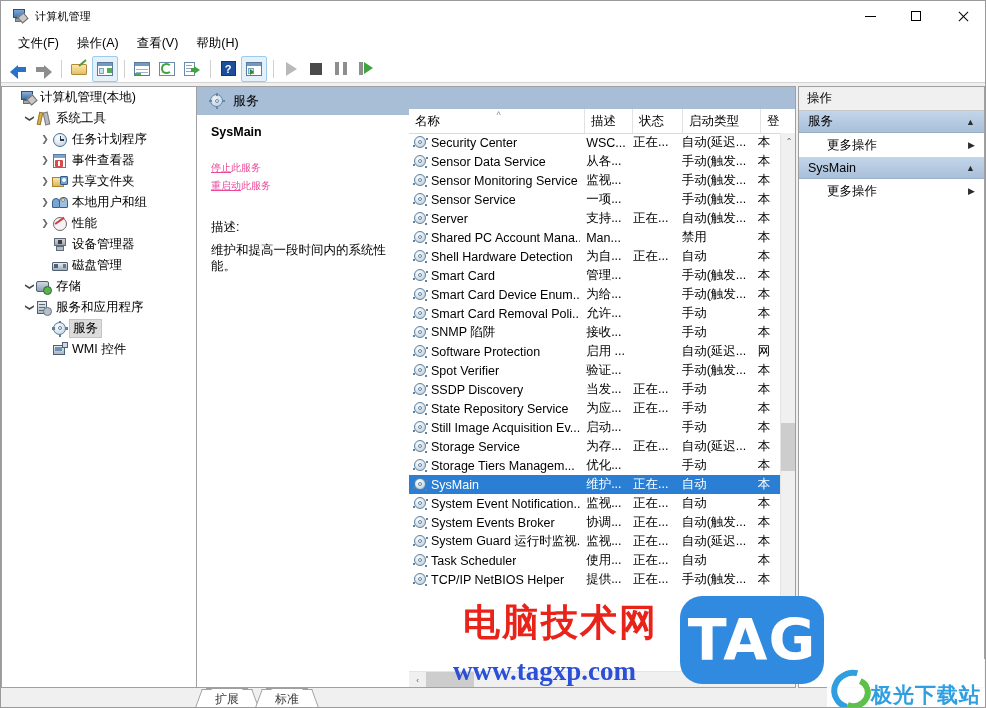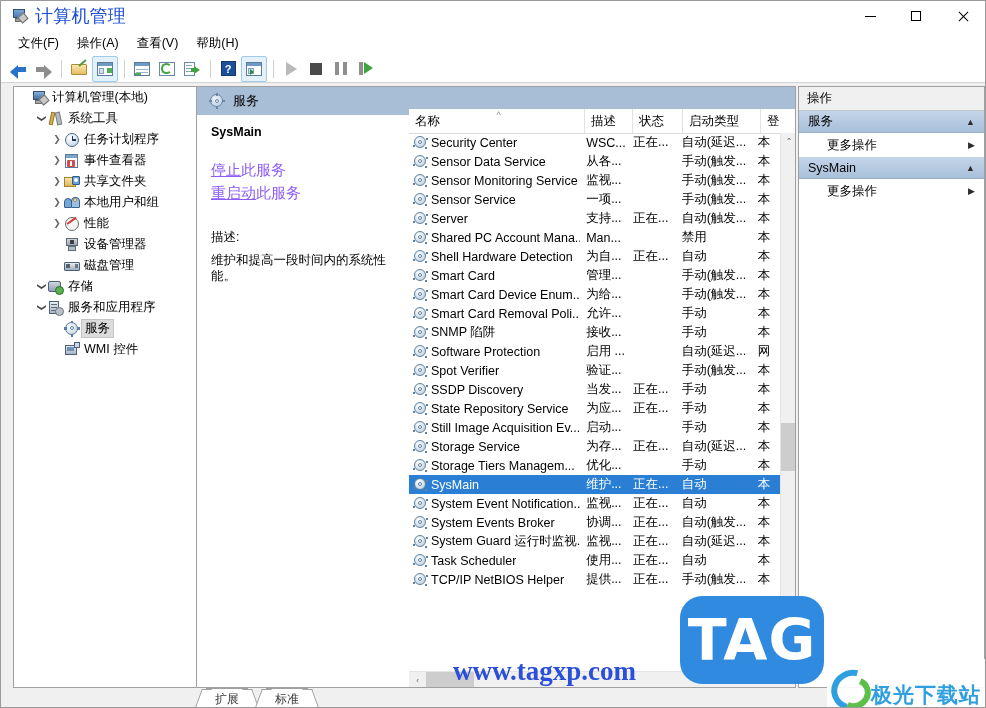--- a/index.html
+++ b/index.html
@@ -44,21 +44,21 @@
   .mmc-icon .base {
     position: absolute; left: 4px; top: 10px; width: 9px; height: 4px;
     background: #9a9a9a; border: 1px solid #6d6d6d; box-sizing: border-box;
   }
   .mmc-icon .wr {
     position: absolute; left: 8px; top: 6px; width: 8px; height: 8px;
     background: #c8c8c8; border: 1px solid #707070;
     transform: rotate(-40deg); box-sizing: border-box;
   }
   .titlebar .tb-title {
-    font-size: 18px; color: #1d4ed8; letter-spacing: .2px;
+    font-size: 11px; color: #000000; letter-spacing: .2px;
   }
   .winbtns {
     position: absolute; right: 0; top: 0; height: 30px; display: flex;
   }
   .winbtn {
     width: 46px; height: 30px;
     display: flex; align-items: center; justify-content: center;
     font-size: 12px; color: #000; cursor: default;
   }
   .gl-min { width: 11px; height: 1px; background: #000; }
@@ -177,21 +177,21 @@
 
   
   .main {
     position: absolute; left: 0; top: 83px;
     width: 986px; height: 625px;
     box-sizing: border-box;
   }
 
   
   .tree-pane {
-    position: absolute; left: 12px; top: 2px;
+    position: absolute; left: 0; top: 2px;
     width: 227px; height: 602px;
     background: #fff;
     border: 1px solid #a0a0a0;
     box-sizing: border-box;
     overflow: hidden;
   }
   .tnode {
     display: flex; align-items: center; height: 21px;
     padding-left: 4px; white-space: nowrap; cursor: default;
     font-size: 12.5px;
@@ -285,21 +285,21 @@
   .detail-pane {
     position: absolute; left: 0; top: 28px;
     width: 212px; height: 574px;
     background: #fff;
     font-size: 12px;
     padding: 10px 12px 0 14px;
     box-sizing: border-box;
     overflow: hidden;
   }
   .detail-title { font-weight: bold; font-size: 12.5px; margin-bottom: 22px; }
-  .dlink { color: #8b5cf6; margin-bottom: 4px; font-size: 15px;}
+  .dlink { color: #ec4899; margin-bottom: 4px; font-size: 10px;}
   .dlink .u { text-decoration: underline; cursor: pointer; }
   .desc-label { margin-top: 26px; font-size: 12.5px; }
   .desc-body { margin-top: 6px; font-size: 12.5px; line-height: 16px; }
 
   .list-pane {
     position: absolute; left: 212px; top: 22px;
     width: 388px; height: 580px;
     background: #fff;
     box-sizing: border-box;
     overflow: hidden;
@@ -1183,20 +1183,21 @@
         <span>SysMain</span>
         <span class="caret">▲</span>
       </div>
       <div class="act-item">
         <span>更多操作</span>
         <span class="arr">▶</span>
       </div>
     </div>
   </div>
 
+  <div class="wm wm-cn">电脑技术网</div>
   <div class="wm wm-url">www.tagxp.com</div>
   <div class="wm wm-tag">TAG</div>
   <div class="wm wm-xz">
     <div class="swirl">
         <i class="a"></i>
         <i class="b"></i>
       </div>
     <div class="txt">
       <div class="t1">极光下载站</div>
       <div class="t2">www.xz7.com</div>

